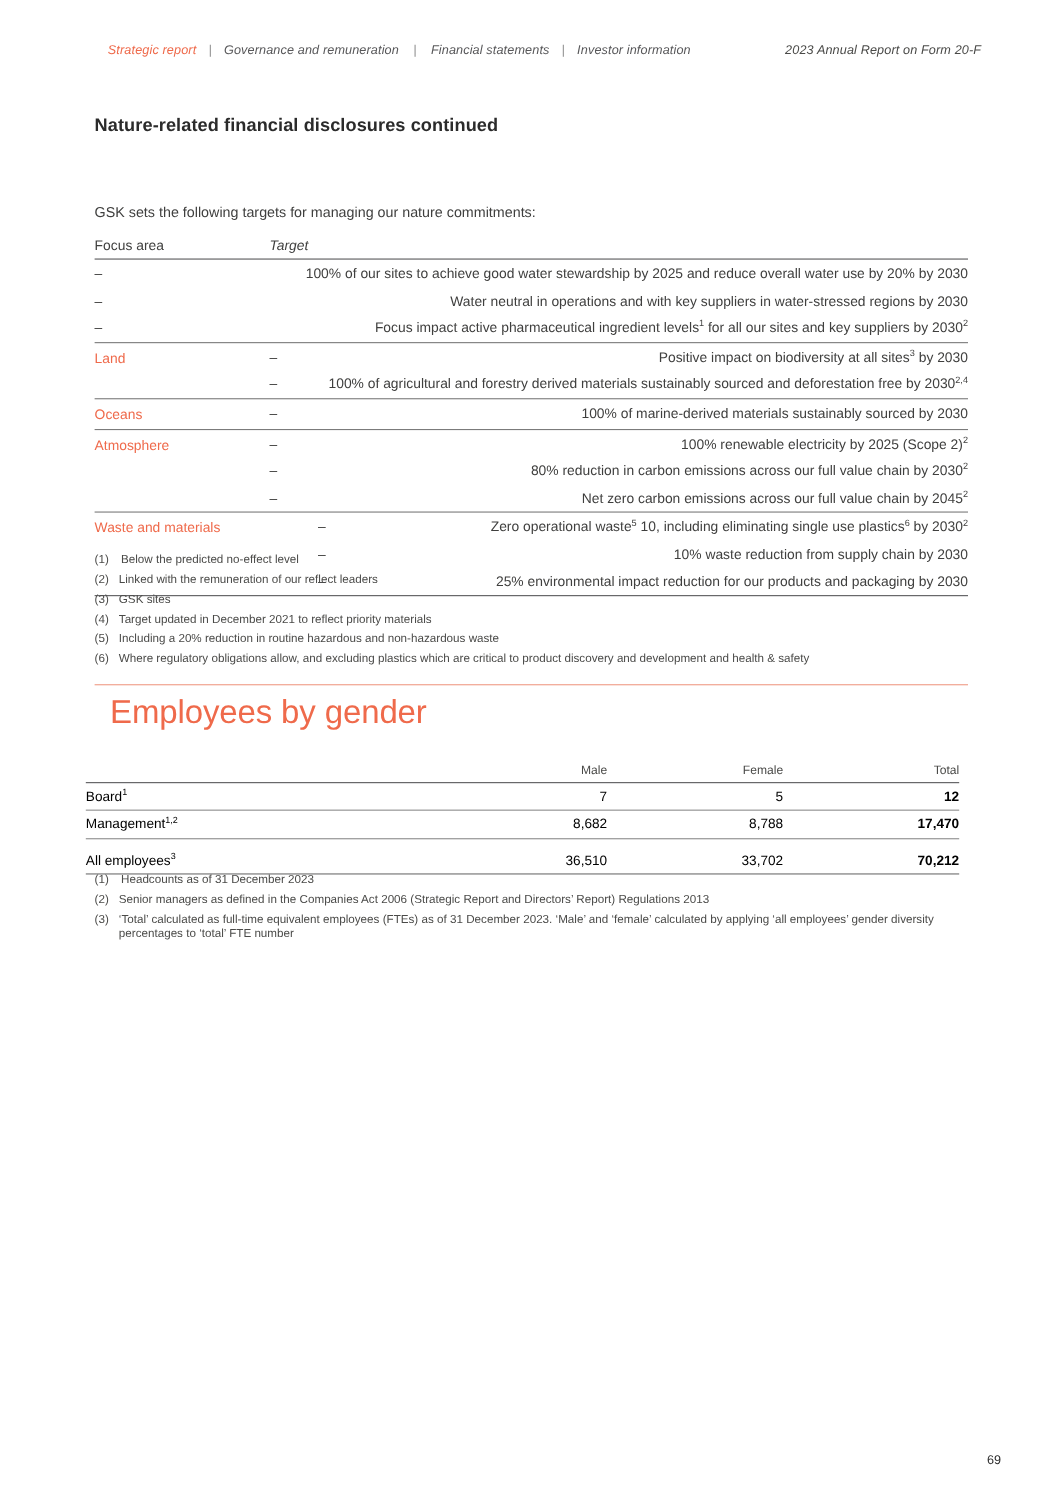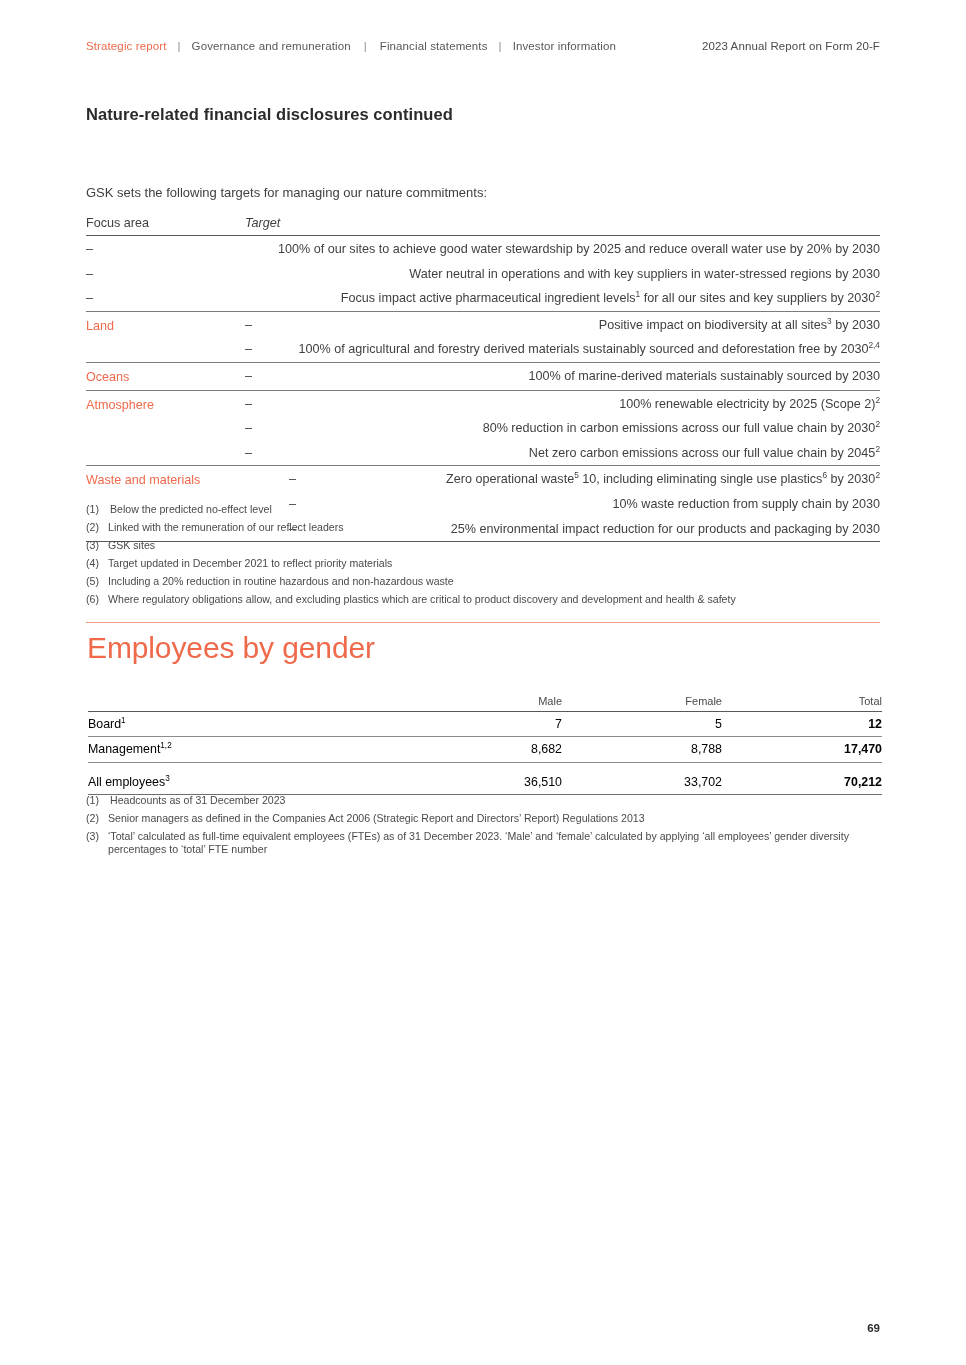--- a/index.html
+++ b/index.html
@@ -19,28 +19,29 @@
     position: absolute;
     left: 0; top: 0;
     width: 966px;
     height: 1365px;
     overflow: hidden;
   }
 
   
   .header {
     position: absolute;
-    left: 86px;
+    left: 98px;
     top: 40px;
     width: 794px;
     display: flex;
     align-items: flex-start;
     font-size: 11.5px;
     color: #4a4a48;
     letter-spacing: 0.01em;
+    font-style: italic;
   }
   .header .nav {
     display: flex;
     align-items: baseline;
     white-space: nowrap;
   }
   .header .nav .crumb { color: #58585a; }
   .header .nav .crumb.active { color: #ef6a4b; }
   .header .nav .sep {
     color: #8f8f8f;
@@ -150,32 +151,32 @@
   .section-rule {
     position: absolute;
     left: 86px;
     top: 622px;
     width: 794px;
     height: 1px;
     background: #ef9b85;
   }
   .section-title {
     position: absolute;
-    left: 87px;
+    left: 100px;
     top: 631px;
     font-size: 30px;
     color: #ef6a4b;
     letter-spacing: -0.004em;
     font-weight: normal;
   }
 
   
   .employees {
     position: absolute;
-    left: 88px;
+    left: 78px;
     top: 696px;
     width: 794px;
     font-size: 12.4px;
   }
   .emp-head {
     display: flex;
     padding-bottom: 4px;
     border-bottom: 1.2px solid #58585a;
     font-size: 11px;
     color: #4a4a48;
@@ -199,22 +200,23 @@
   .c-num.nudge { padding-top: 7px; }
 
   
   .page-number {
     position: absolute;
     left: 0;
     top: 1322px;
     width: 880px;
     text-align: right;
     font-size: 11.5px;
-    font-weight: bold;
+    font-weight: normal;
     color: #2b2b2b;
+    padding-left: 30px;
   }
 </style>
 </head>
 <body>
 
 <div class="page">
 
   <div class="header">
     <div class="nav">
       <span class="crumb active">Strategic report</span>

